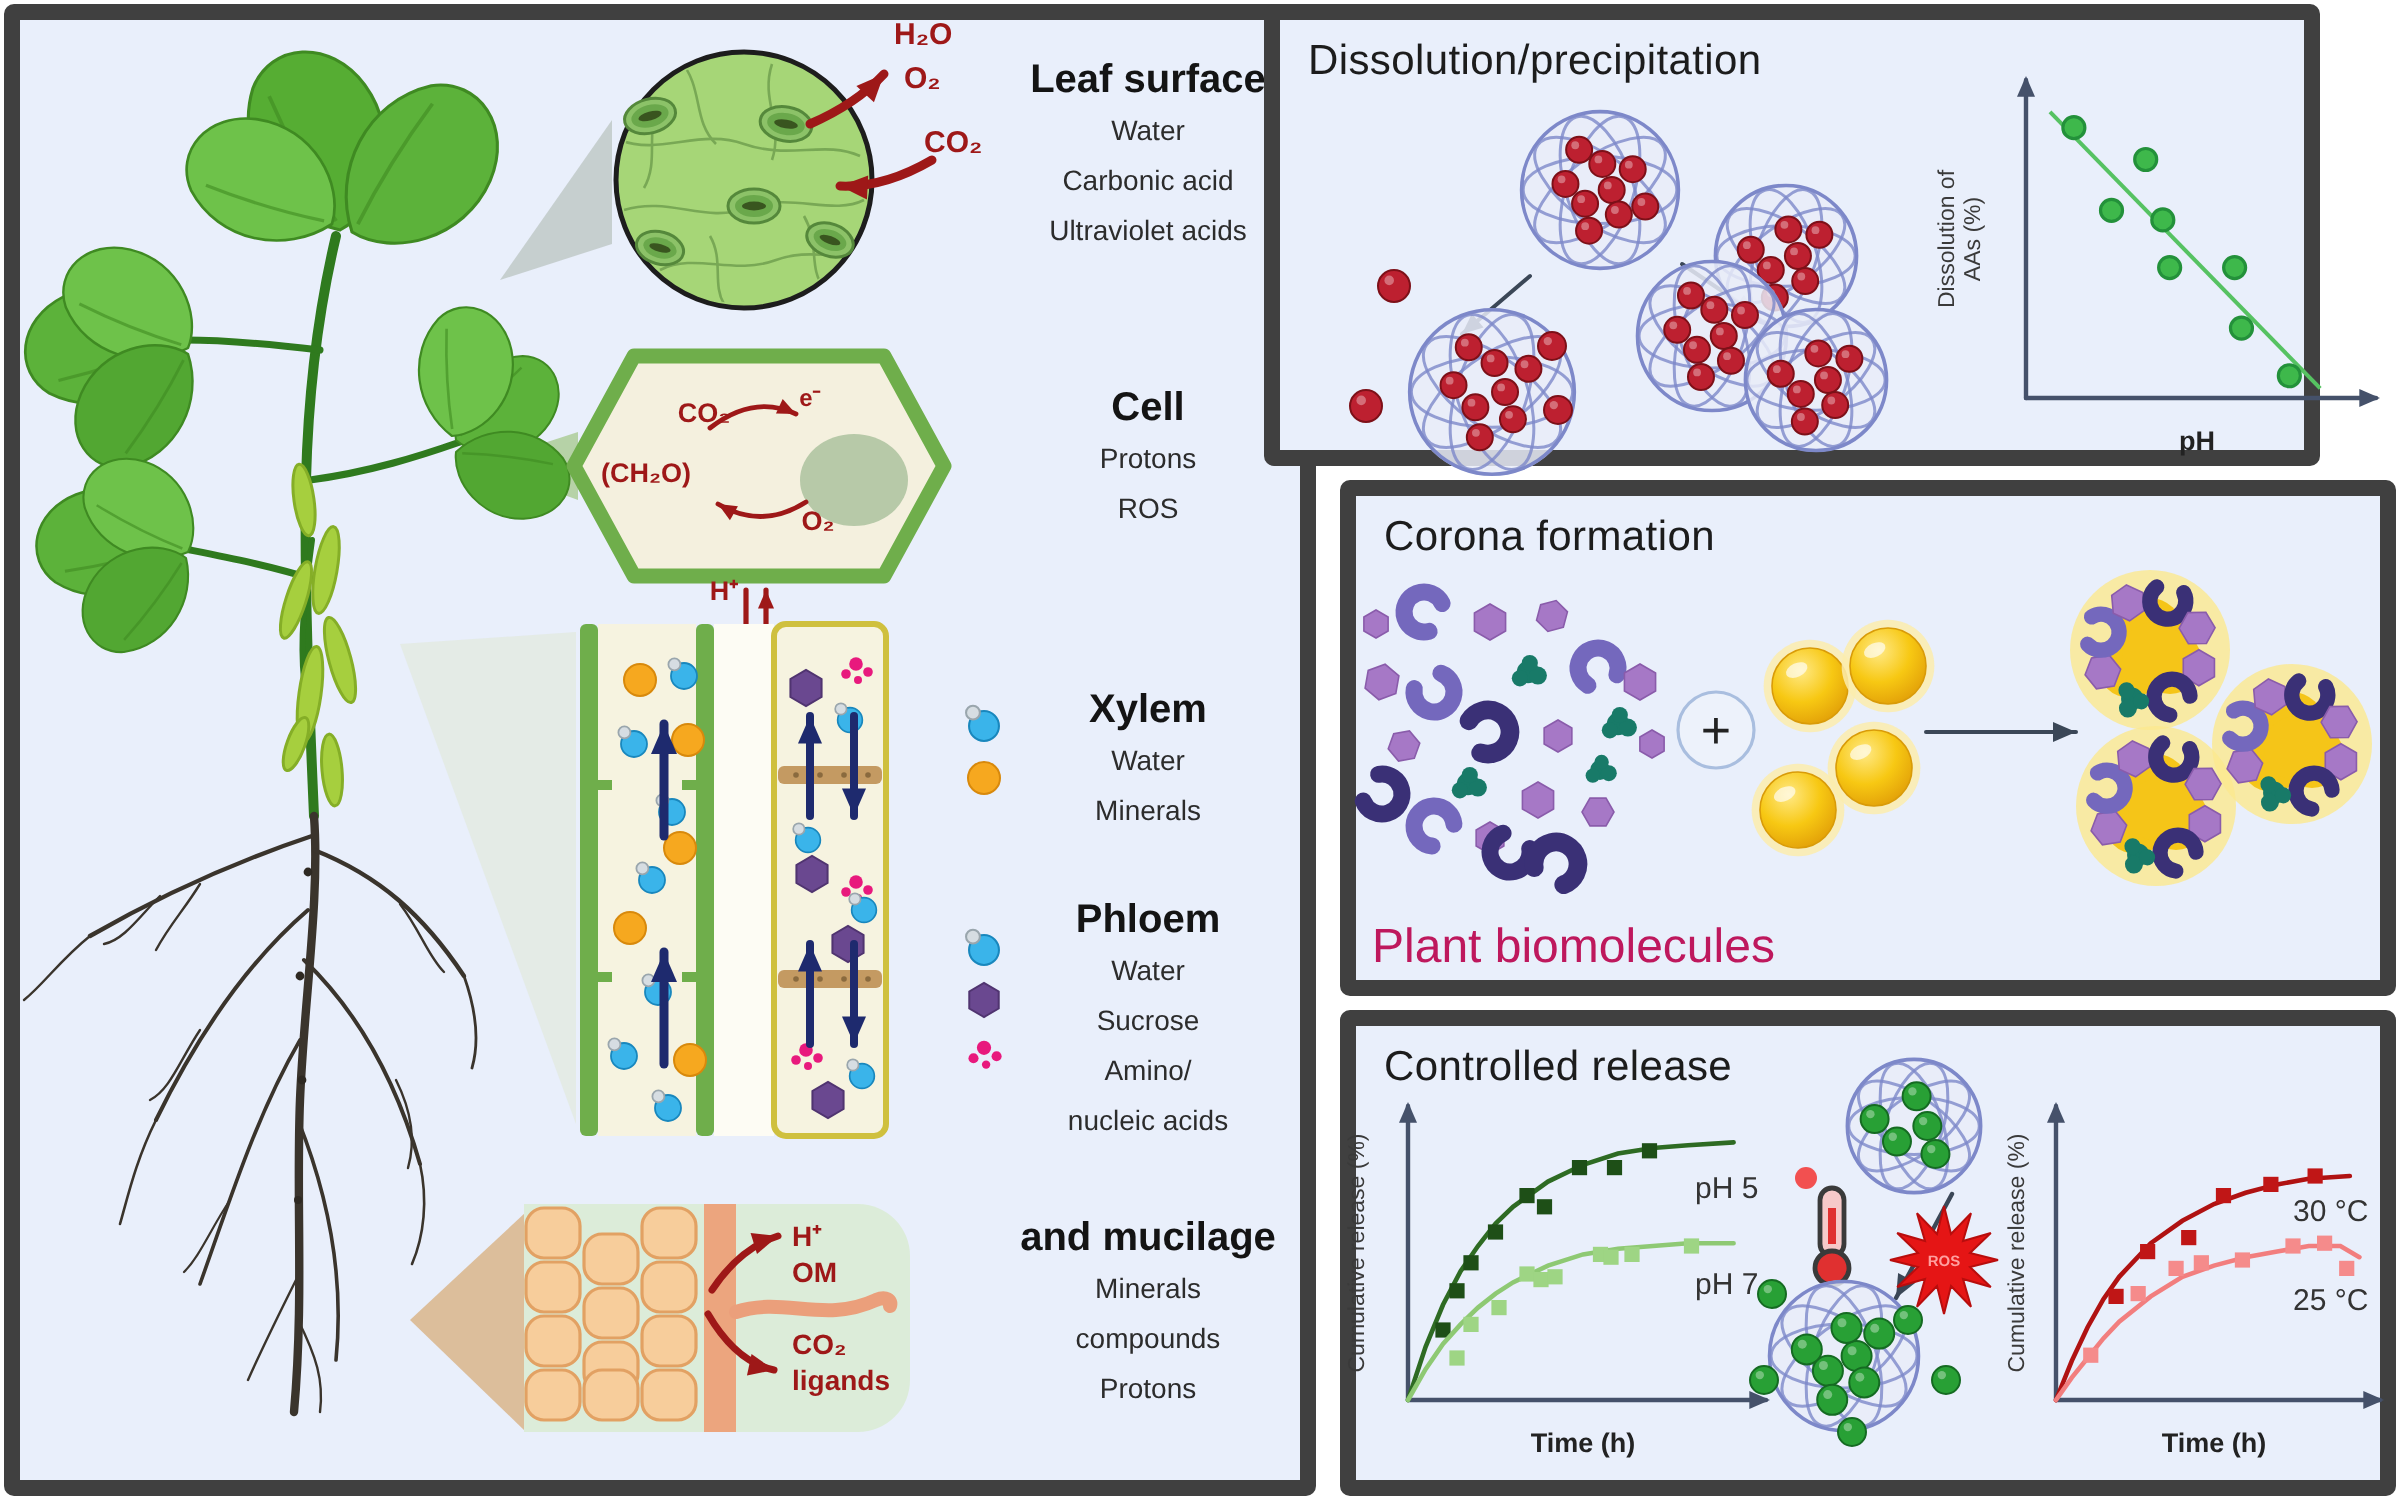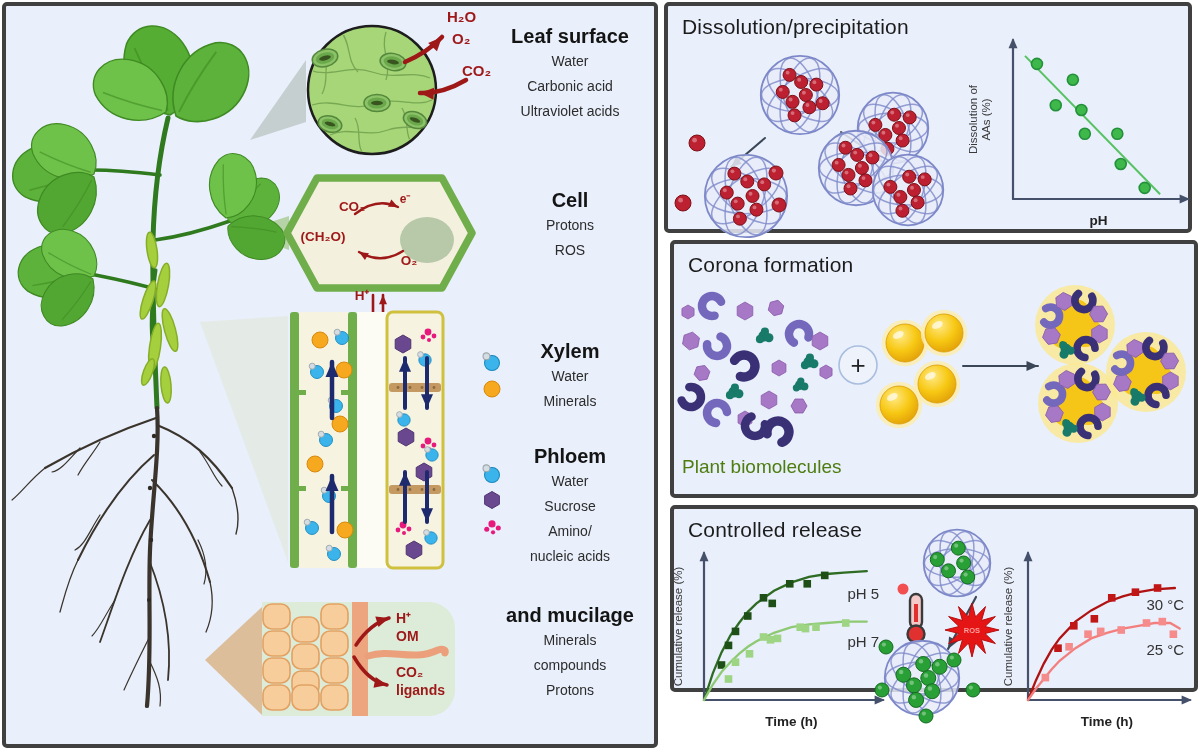--- a/index.html
+++ b/index.html
@@ -1,26 +1,26 @@
 <!DOCTYPE html>
 <html><head>
 <meta charset="utf-8">
 <style>
   html,body{margin:0;padding:0;background:#fff;font-family:"Liberation Sans",sans-serif;}
   #app{position:relative;width:1200px;height:750px;background:#ffffff;overflow:hidden;}
-  .panel{position:absolute;background:#e9effb;border:4px solid #404040;border-radius:5px;box-sizing:border-box;}
+  .panel{position:absolute;background:#e9effb;border:8px solid #404040;border-radius:5px;box-sizing:border-box;}
   #left-panel{left:2px;top:2px;width:656px;height:746px;}
-  #panel-dissolution{left:664px;top:2px;width:528px;height:231px;}
+  #panel-dissolution{left:632px;top:2px;width:528px;height:231px;}
   #panel-corona{left:670px;top:240px;width:528px;height:258px;}
-  #panel-release{left:670px;top:505px;width:528px;height:187px;}
+  #panel-release{left:670px;top:505px;width:528px;height:243px;}
   .panel-title{position:absolute;left:14px;top:9px;font-size:21px;font-weight:500;color:#1c1c1c;letter-spacing:.2px;}
   .lbl{position:absolute;left:470px;width:188px;text-align:center;}
   .lbl-h{font-size:20px;font-weight:700;color:#141414;line-height:25px;}
   .lbl-l{font-size:14px;color:#2c2c2c;line-height:25px;}
-  #plant-biomol-label{position:absolute;left:8px;top:212px;font-size:19px;color:#4d7c0f;}
+  #plant-biomol-label{position:absolute;left:8px;top:212px;font-size:24px;color:#be185d;}
   #art{position:absolute;left:0;top:0;width:1200px;height:750px;pointer-events:none;font-family:"Liberation Sans",sans-serif;}
 </style>
 </head>
 <body>
 
 <div id="app">
 
   <div class="panel" id="left-panel">
     <div class="lbl" style="top:18px">
       <div class="lbl-h">Leaf surface</div>

